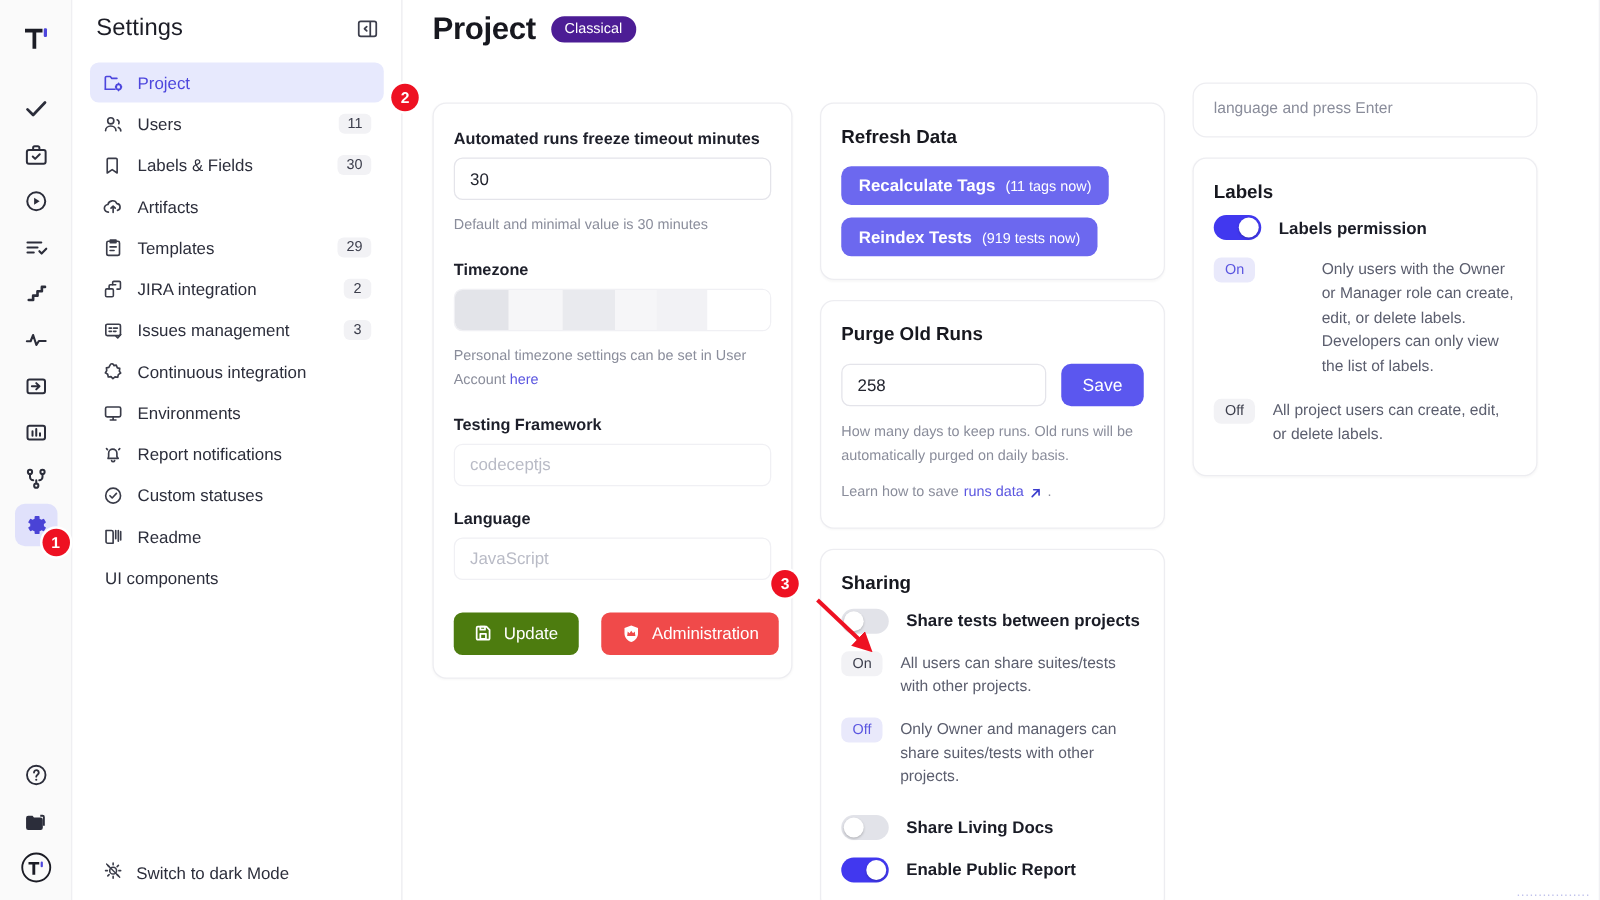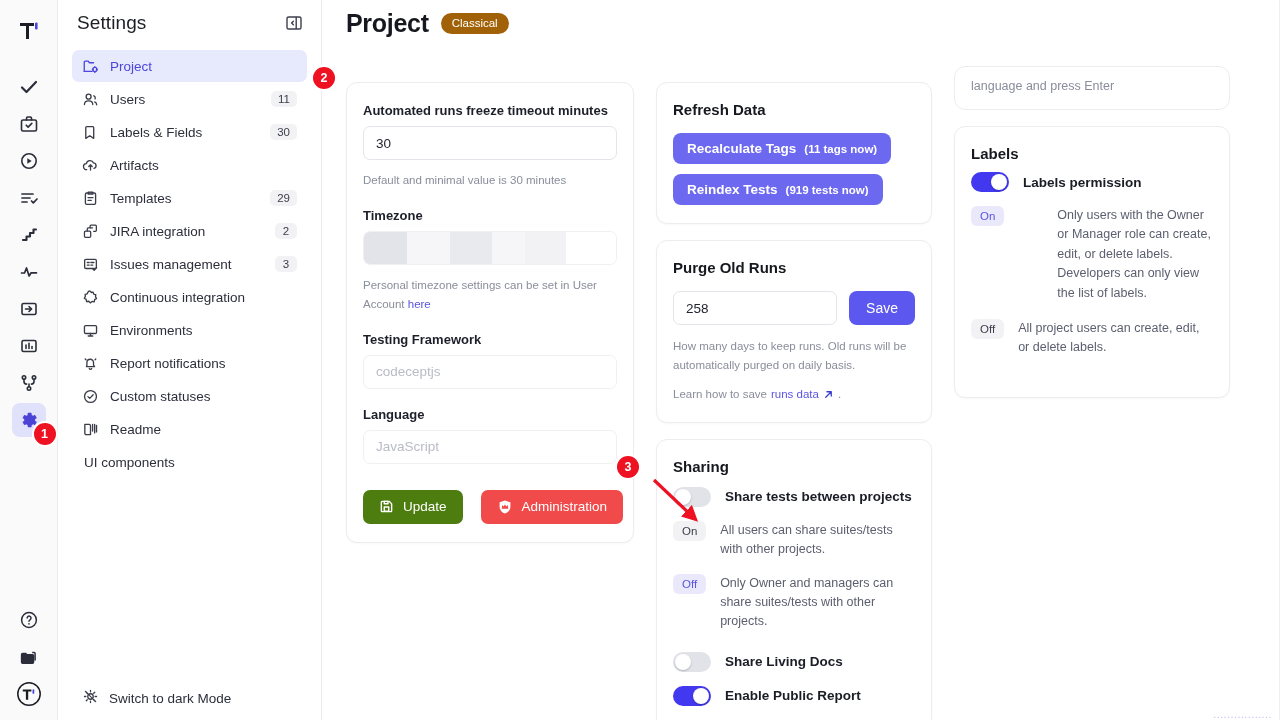--- a/index.html
+++ b/index.html
@@ -75,21 +75,21 @@
     margin-top: auto; margin-bottom: 6px;
     display: flex; align-items: center; gap: 10px;
     padding: 6px 10px; font-size: 13.5px; color: #2c2e3b;
   }
 
   
   .main { flex: 1 1 auto; height: 720px; position: relative; overflow: hidden; padding: 0 14px 0 24px; }
   .page-head { display: flex; align-items: center; gap: 12px; padding: 9px 0 0 0; }
   .page-title { font-size: 25px; font-weight: bold; letter-spacing: -.3px; color: #17181f; }
   .badge-classical {
-    background: #a16207; color: #ffffff;
+    background: #4c1d95; color: #ffffff;
     font-size: 11.5px; border-radius: 999px;
     padding: 4px 11px; line-height: 1.2;
   }
 
   .cols { display: flex; gap: 22px; margin-top: 44px; align-items: flex-start; }
   .col { display: flex; flex-direction: column; gap: 16px; }
   .col-1 { width: 288px; flex: 0 0 288px; }
   .col-2 { width: 276px; flex: 0 0 276px; }
   .col-3 { width: 276px; flex: 0 0 276px; }
 
@@ -136,21 +136,21 @@
   .btn-danger { background: #f04a4a; }
   .btn svg { display:block; }
 
   .pill {
     display: inline-flex; align-items: baseline; gap: 8px;
     background: #6c68ef; color: #fff;
     border-radius: 8px; padding: 8px 14px;
     font-size: 13.5px; font-weight: bold; white-space: nowrap;
     margin-bottom: 10px; width: max-content;
   }
-  .pill small { font-size: 11.5px; font-weight: bold; }
+  .pill small { font-size: 11.5px; font-weight: normal; }
 
   .purge-row { display: flex; gap: 12px; align-items: center; }
   .purge-row .input { flex: 1 1 auto; }
   .btn-save {
     background: #5b57ef; color: #fff; border-radius: 8px;
     height: 34px; padding: 0 17px; display: flex; align-items: center;
     font-size: 14px;
   }
 
   .toggle-row { display: flex; align-items: center; gap: 14px; margin-top: 14px; }
@@ -582,21 +582,21 @@
             <div class="toggle-label">Enable Public Report</div>
           </div>
         </div>
       </div>
 
       <div class="col col-3">
         <div class="partial-card">
           <div class="partial-text">language and press Enter</div>
         </div>
 
-        <div class="card" style="padding-bottom:39px;">
+        <div class="card" style="padding-bottom:22px;">
           <div class="card-title" style="margin-bottom:10px;">Labels</div>
 
           <div class="toggle-row" style="margin-top:6px;">
             <div class="switch on">
                 <div class="knob"></div>
               </div>
             <div class="toggle-label">Labels permission</div>
           </div>
 
           <div class="state-row">

